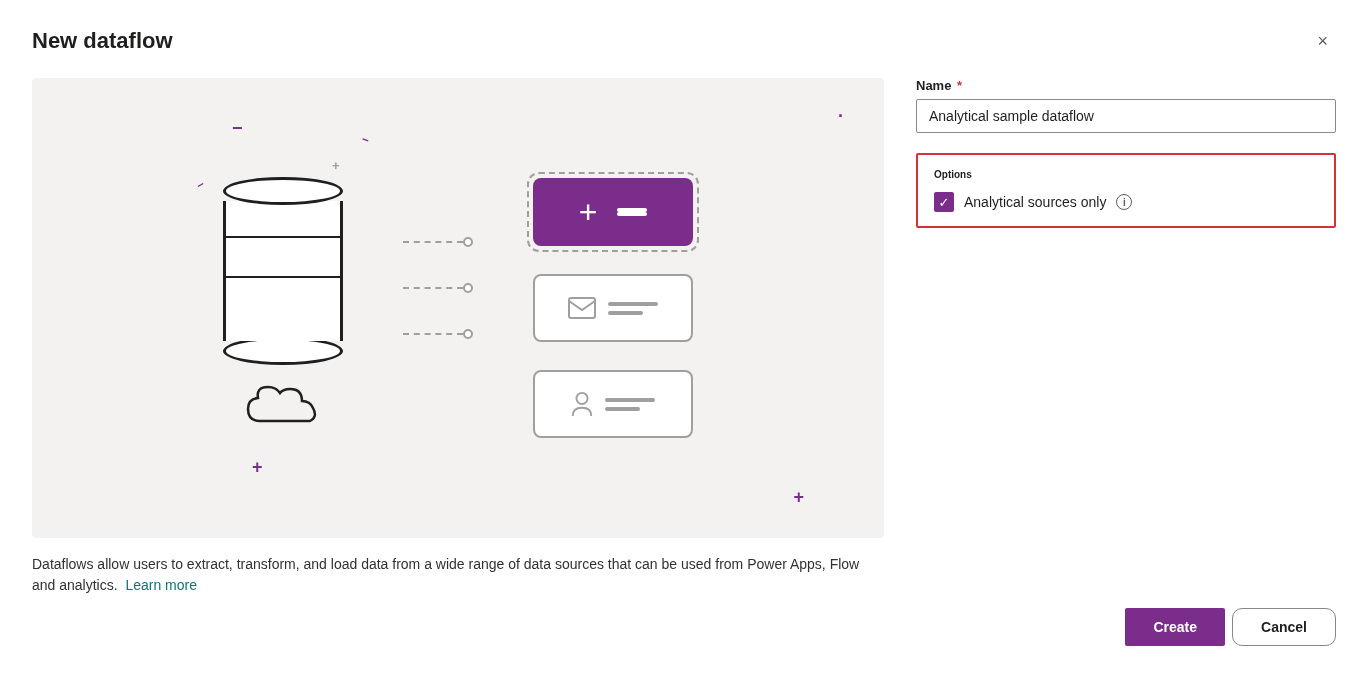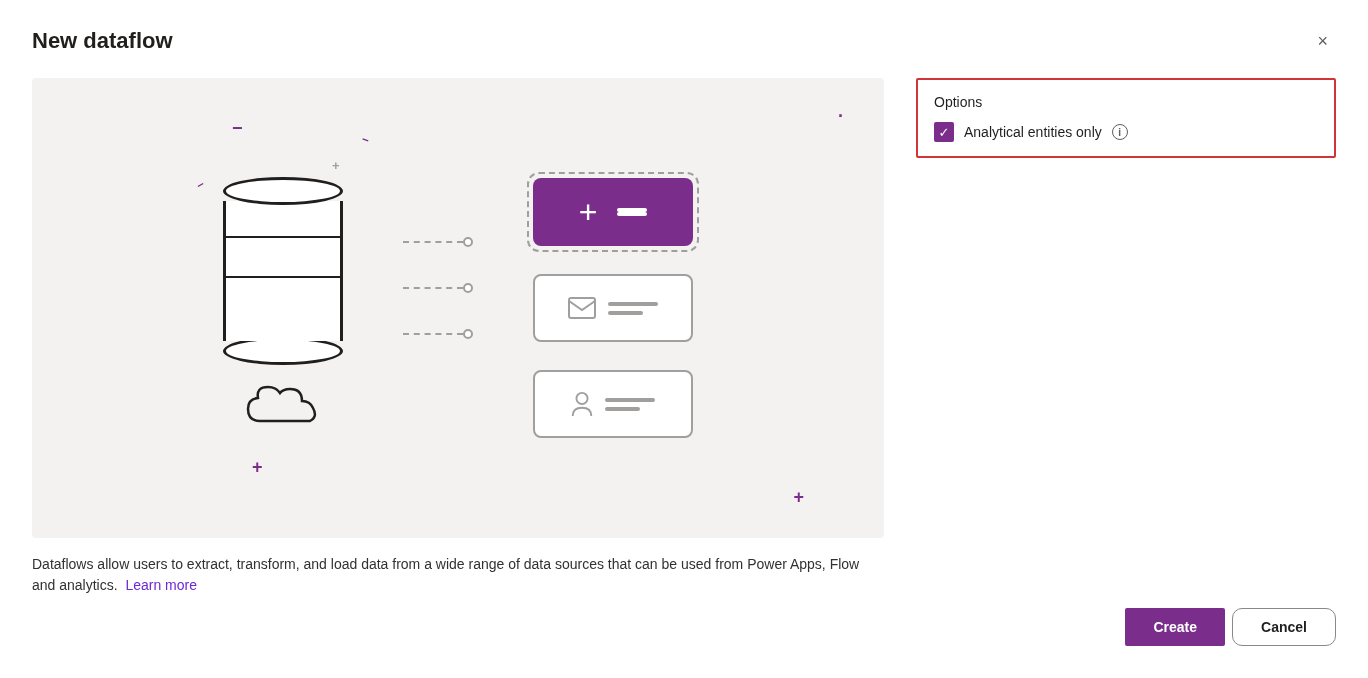--- a/index.html
+++ b/index.html
@@ -237,21 +237,21 @@
     .deco-5 { top: 28px; right: 40px; color: #7B2D8B; }
     .deco-dash { position: absolute; color: #7B2D8B; font-size: 12px; font-weight: 700; }
     .deco-dash-1 { top: 100px; left: 165px; transform: rotate(-30deg); }
     .deco-dash-2 { top: 55px; left: 330px; transform: rotate(20deg); }
     .description {
       font-size: 14px;
       color: #323130;
       line-height: 1.5;
     }
     .learn-more {
-      color: #6d28d9;
+      color: #0f766e;
       text-decoration: none;
     }
     .right-panel {
       width: 420px;
       display: flex;
       flex-direction: column;
       gap: 20px;
     }
     .field-group {
       display: flex;
@@ -276,22 +276,22 @@
       font-family: inherit;
       outline: none;
       width: 100%;
     }
     .options-box {
       border: 2px solid #d13438;
       border-radius: 2px;
       padding: 14px 16px;
     }
     .options-title {
-      font-size: 14px;
-      font-weight: 400;
+      font-size: 10px;
+      font-weight: 700;
       color: #201f1e;
       margin-bottom: 12px;
     }
     .checkbox-row {
       display: flex;
       align-items: center;
       gap: 10px;
     }
     .custom-checkbox {
       width: 20px;
@@ -453,28 +453,34 @@
       </div>
 
       <p class="description">
         <span>Dataflows allow users to extract, transform, and load data from a wide range of data sources that can be used from Power Apps, Flow and analytics.</span>
         &nbsp;<a href="#" class="learn-more">Learn more</a>
       </p>
     </div>
 
     <div class="right-panel">
 
+      <div class="field-group">
+        <label class="field-label">
+          <span>Name</span><span class="required-star"> *</span>
+        </label>
+        <input type="text" class="field-input" value="Analytical sample dataflow" style="">
+      </div>
 
       <div class="options-box">
         <div class="options-title">Options</div>
         <div class="checkbox-row">
           <div class="custom-checkbox">
             <span class="checkmark">✓</span>
           </div>
-          <span class="checkbox-label">Analytical entities only</span>
+          <span class="checkbox-label">Analytical sources only</span>
           <div class="info-icon">i</div>
         </div>
       </div>
 
       <div class="spacer"></div>
 
       <div class="dialog-footer">
         <button class="btn-primary">Create</button>
         <button class="btn-secondary">Cancel</button>
       </div>

